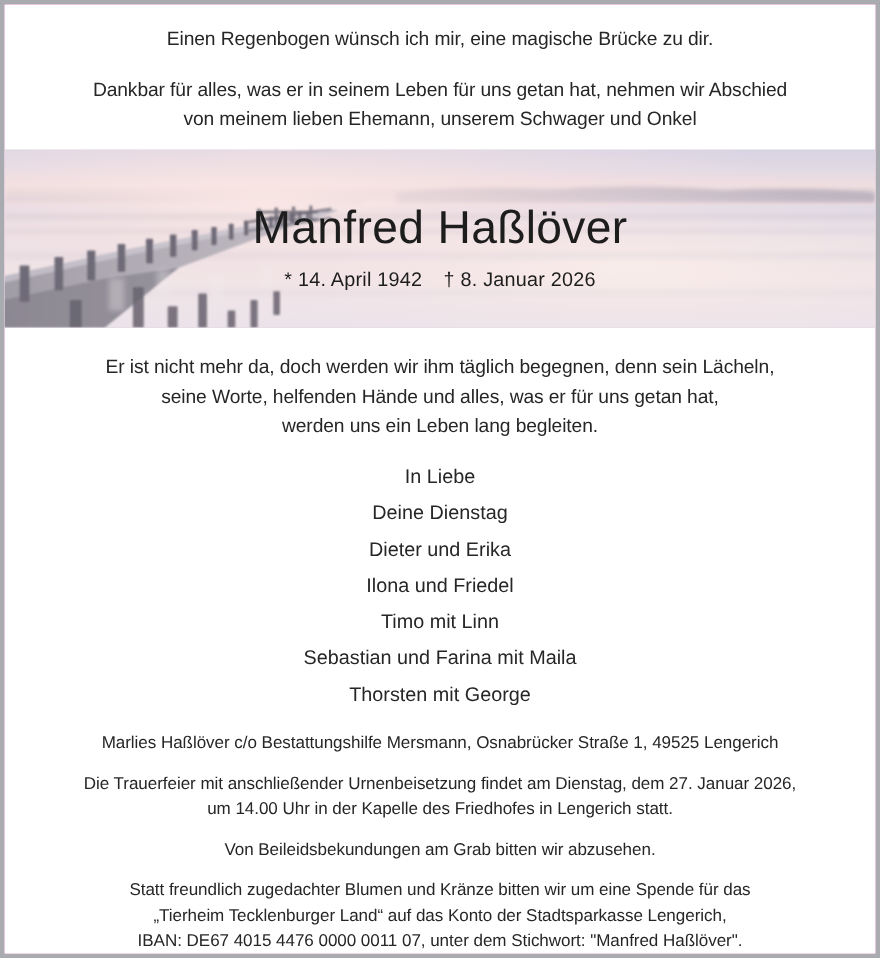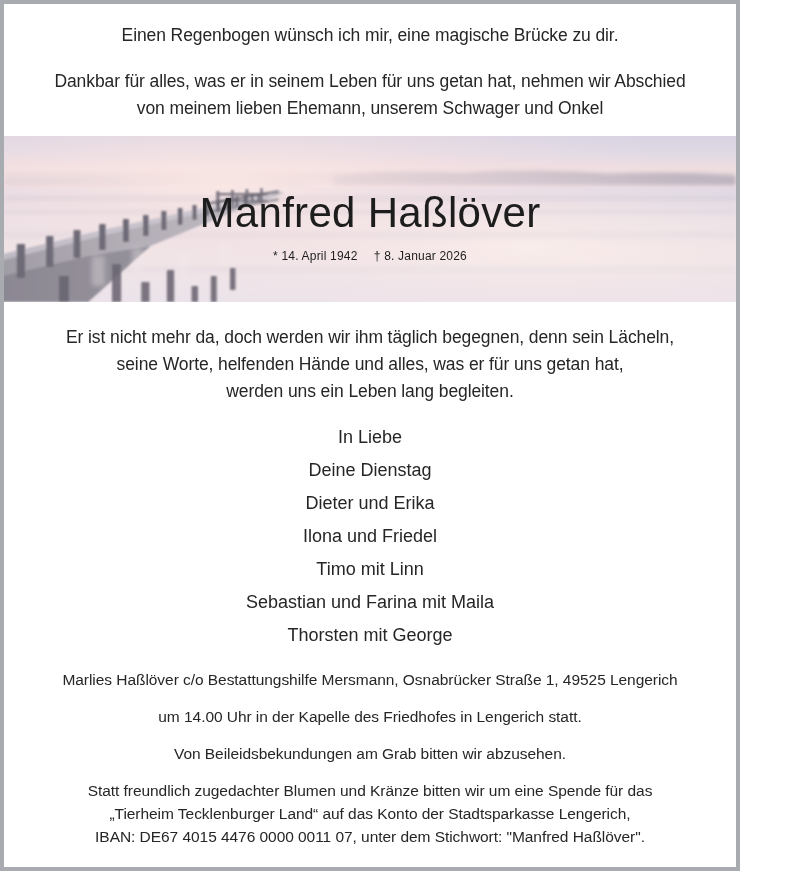--- a/index.html
+++ b/index.html
@@ -8,21 +8,21 @@
     padding: 0;
     background: #ffffff;
   }
   body {
     font-family: "Liberation Sans", sans-serif;
     -webkit-font-smoothing: antialiased;
   }
 
   .notice {
     position: relative;
-    width: 740px;
+    width: 800px;
     height: 871px;
     box-sizing: border-box;
     background: #f9a8d4;
     border: 4px solid #a8abb0;
     overflow: hidden;
   }
 
   .inner {
     position: relative;
     width: 100%;
@@ -89,21 +89,21 @@
   .deceased-name {
     font-size: 42px;
     font-weight: 400;
     color: #1d1d1d;
     letter-spacing: 0.3px;
     line-height: 1.05;
     text-align: center;
   }
   .dates {
     margin-top: 14px;
-    font-size: 12px;
+    font-size: 18px;
     color: #1d1d1d;
     letter-spacing: 0.2px;
     text-align: center;
   }
   .dates .sep {
     display: inline-block;
     width: 9px;
   }
 
   
@@ -310,20 +310,21 @@
       <div class="family-name">Timo mit Linn</div>
       <div class="family-name">Sebastian und Farina mit Maila</div>
       <div class="family-name">Thorsten mit George</div>
     </div>
 
     <div class="details">
       <div class="detail-para">
         <span class="detail-line">Marlies Haßlöver c/o Bestattungshilfe Mersmann, Osnabrücker Straße 1, 49525 Lengerich</span>
       </div>
       <div class="detail-para">
+        <span class="detail-line">Die Trauerfeier mit anschließender Urnenbeisetzung findet am Dienstag, dem 27. Januar 2026,</span>
         <span class="detail-line">um 14.00 Uhr in der Kapelle des Friedhofes in Lengerich statt.</span>
       </div>
       <div class="detail-para">
         <span class="detail-line">Von Beileidsbekundungen am Grab bitten wir abzusehen.</span>
       </div>
       <div class="detail-para">
         <span class="detail-line">Statt freundlich zugedachter Blumen und Kränze bitten wir  um eine Spende für das</span>
         <span class="detail-line">„Tierheim Tecklenburger Land“ auf das Konto der Stadtsparkasse Lengerich,</span>
         <span class="detail-line">IBAN: DE67 4015 4476 0000 0011 07, unter dem Stichwort: "Manfred Haßlöver".</span>
       </div>

